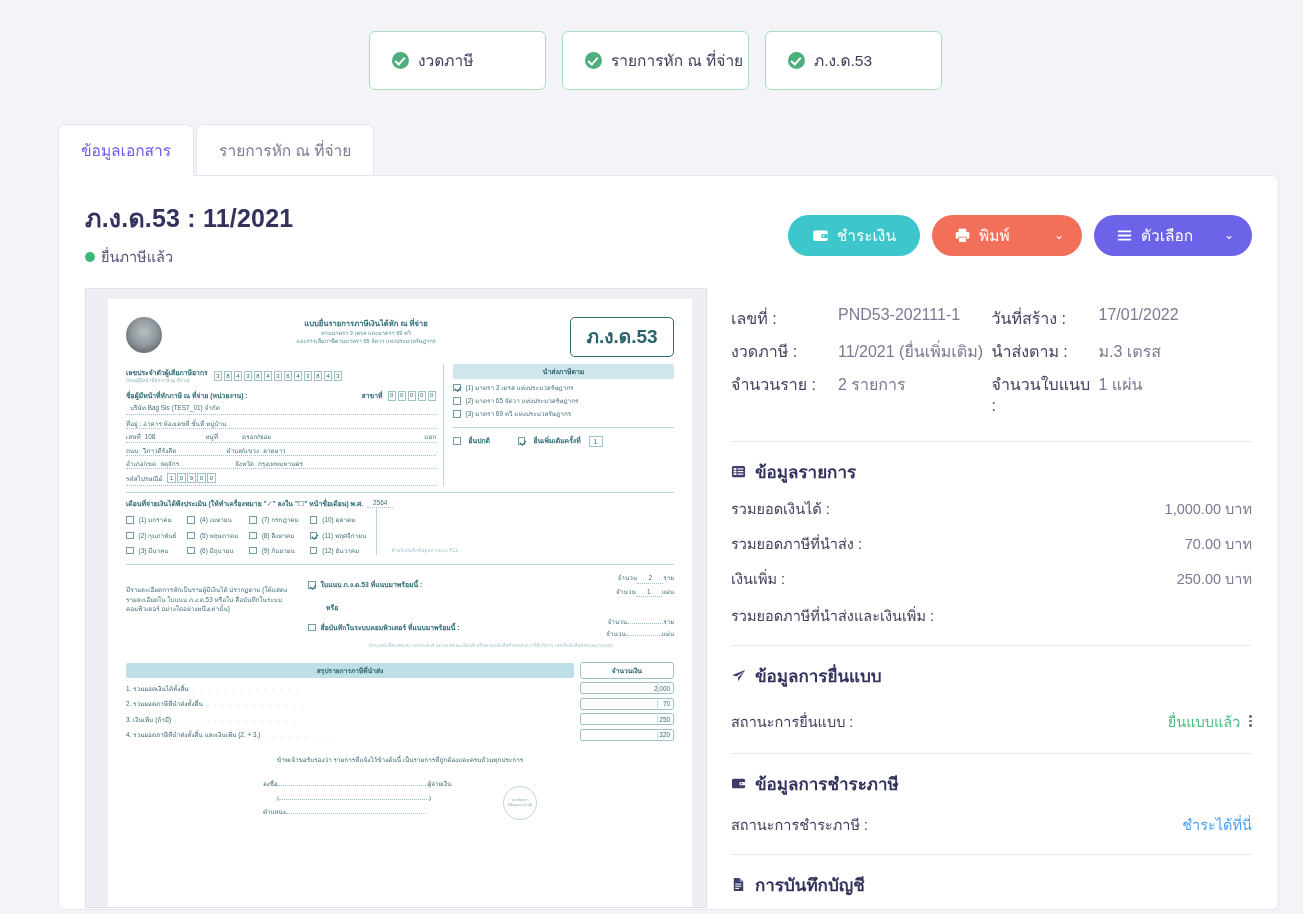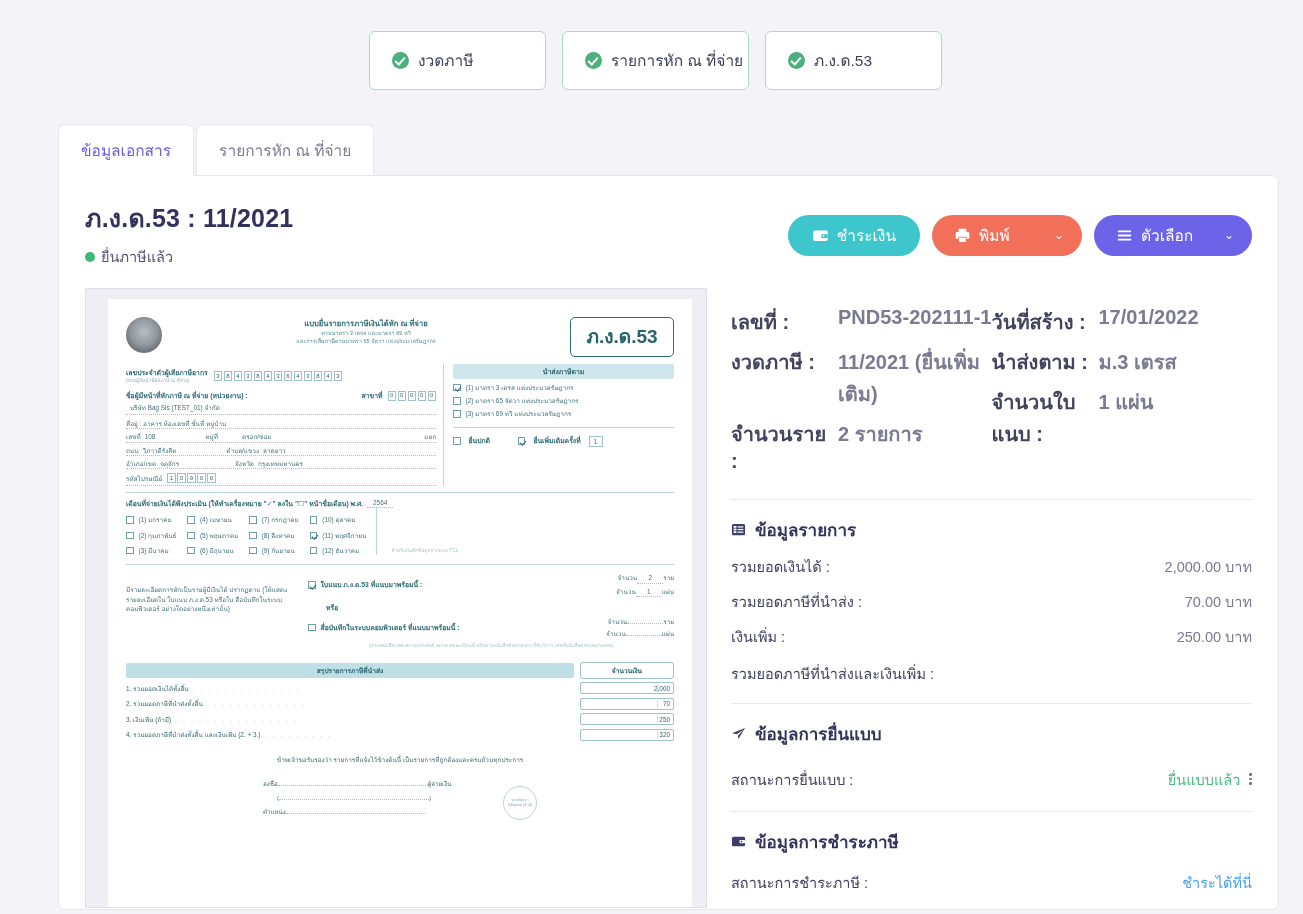--- a/index.html
+++ b/index.html
@@ -151,21 +151,21 @@
   .stamp {
     width: 34px; height: 34px; border-radius: 50%; border: 1px solid #bcd6da;
     font-size: 3.6px; color: #7fa8ae; display: flex; align-items: center; justify-content: center;
     text-align: center; line-height: 1.5; margin-top: 6px;
   }
 
   
   .info { flex: 1; padding-top: 4px; }
   .sec-title { display: flex; align-items: center; gap: 9px; font-size: 17px; font-weight: bold; color: #32325d; }
   .sec-ico { width: 15px; height: 15px; flex: none; }
-  .grid2 { display: flex; margin-top: 14px; font-size: 20px; font-weight: bold; }
+  .grid2 { display: flex; margin-top: 14px; font-size: 16px; }
   .grid2 .col { flex: 1; }
   .kv { display: flex; margin-bottom: 8px; }
   .kv .k { width: 107px; color: #43435f; flex: none; }
   .kv .v { color: #7a7a93; }
   .amt-row { display: flex; justify-content: space-between; align-items: center; margin-top: 12px; font-size: 14.5px; }
   .amt-row .k { color: #43435f; }
   .amt-row .v { color: #7a7a93; }
   .total-box {
     background: #f0f0f3; border-radius: 3px; padding: 13px 20px; min-width: 194px;
     text-align: right; color: #43435f; font-size: 14.8px;
@@ -537,21 +537,21 @@
                 <rect x="7" y="7.4" width="6.2" height="1.3" fill="#fff"></rect>
                 <rect x="7" y="10.2" width="6.2" height="1.3" fill="#fff"></rect>
               </svg>
           </span>
           <span>ข้อมูลรายการ</span>
         </div>
 
         <div style="margin-top:8px">
           <div class="amt-row">
               <span class="k">รวมยอดเงินได้ :</span>
-              <span class="v">2,000.00 บาท</span>
+              <span class="v">1,000.00 บาท</span>
             </div>
           <div class="amt-row">
               <span class="k">รวมยอดภาษีที่นำส่ง :</span>
               <span class="v">70.00 บาท</span>
             </div>
           <div class="amt-row">
               <span class="k">เงินเพิ่ม :</span>
               <span class="v">250.00 บาท</span>
             </div>
           <div class="amt-row" style="margin-top:14px">

